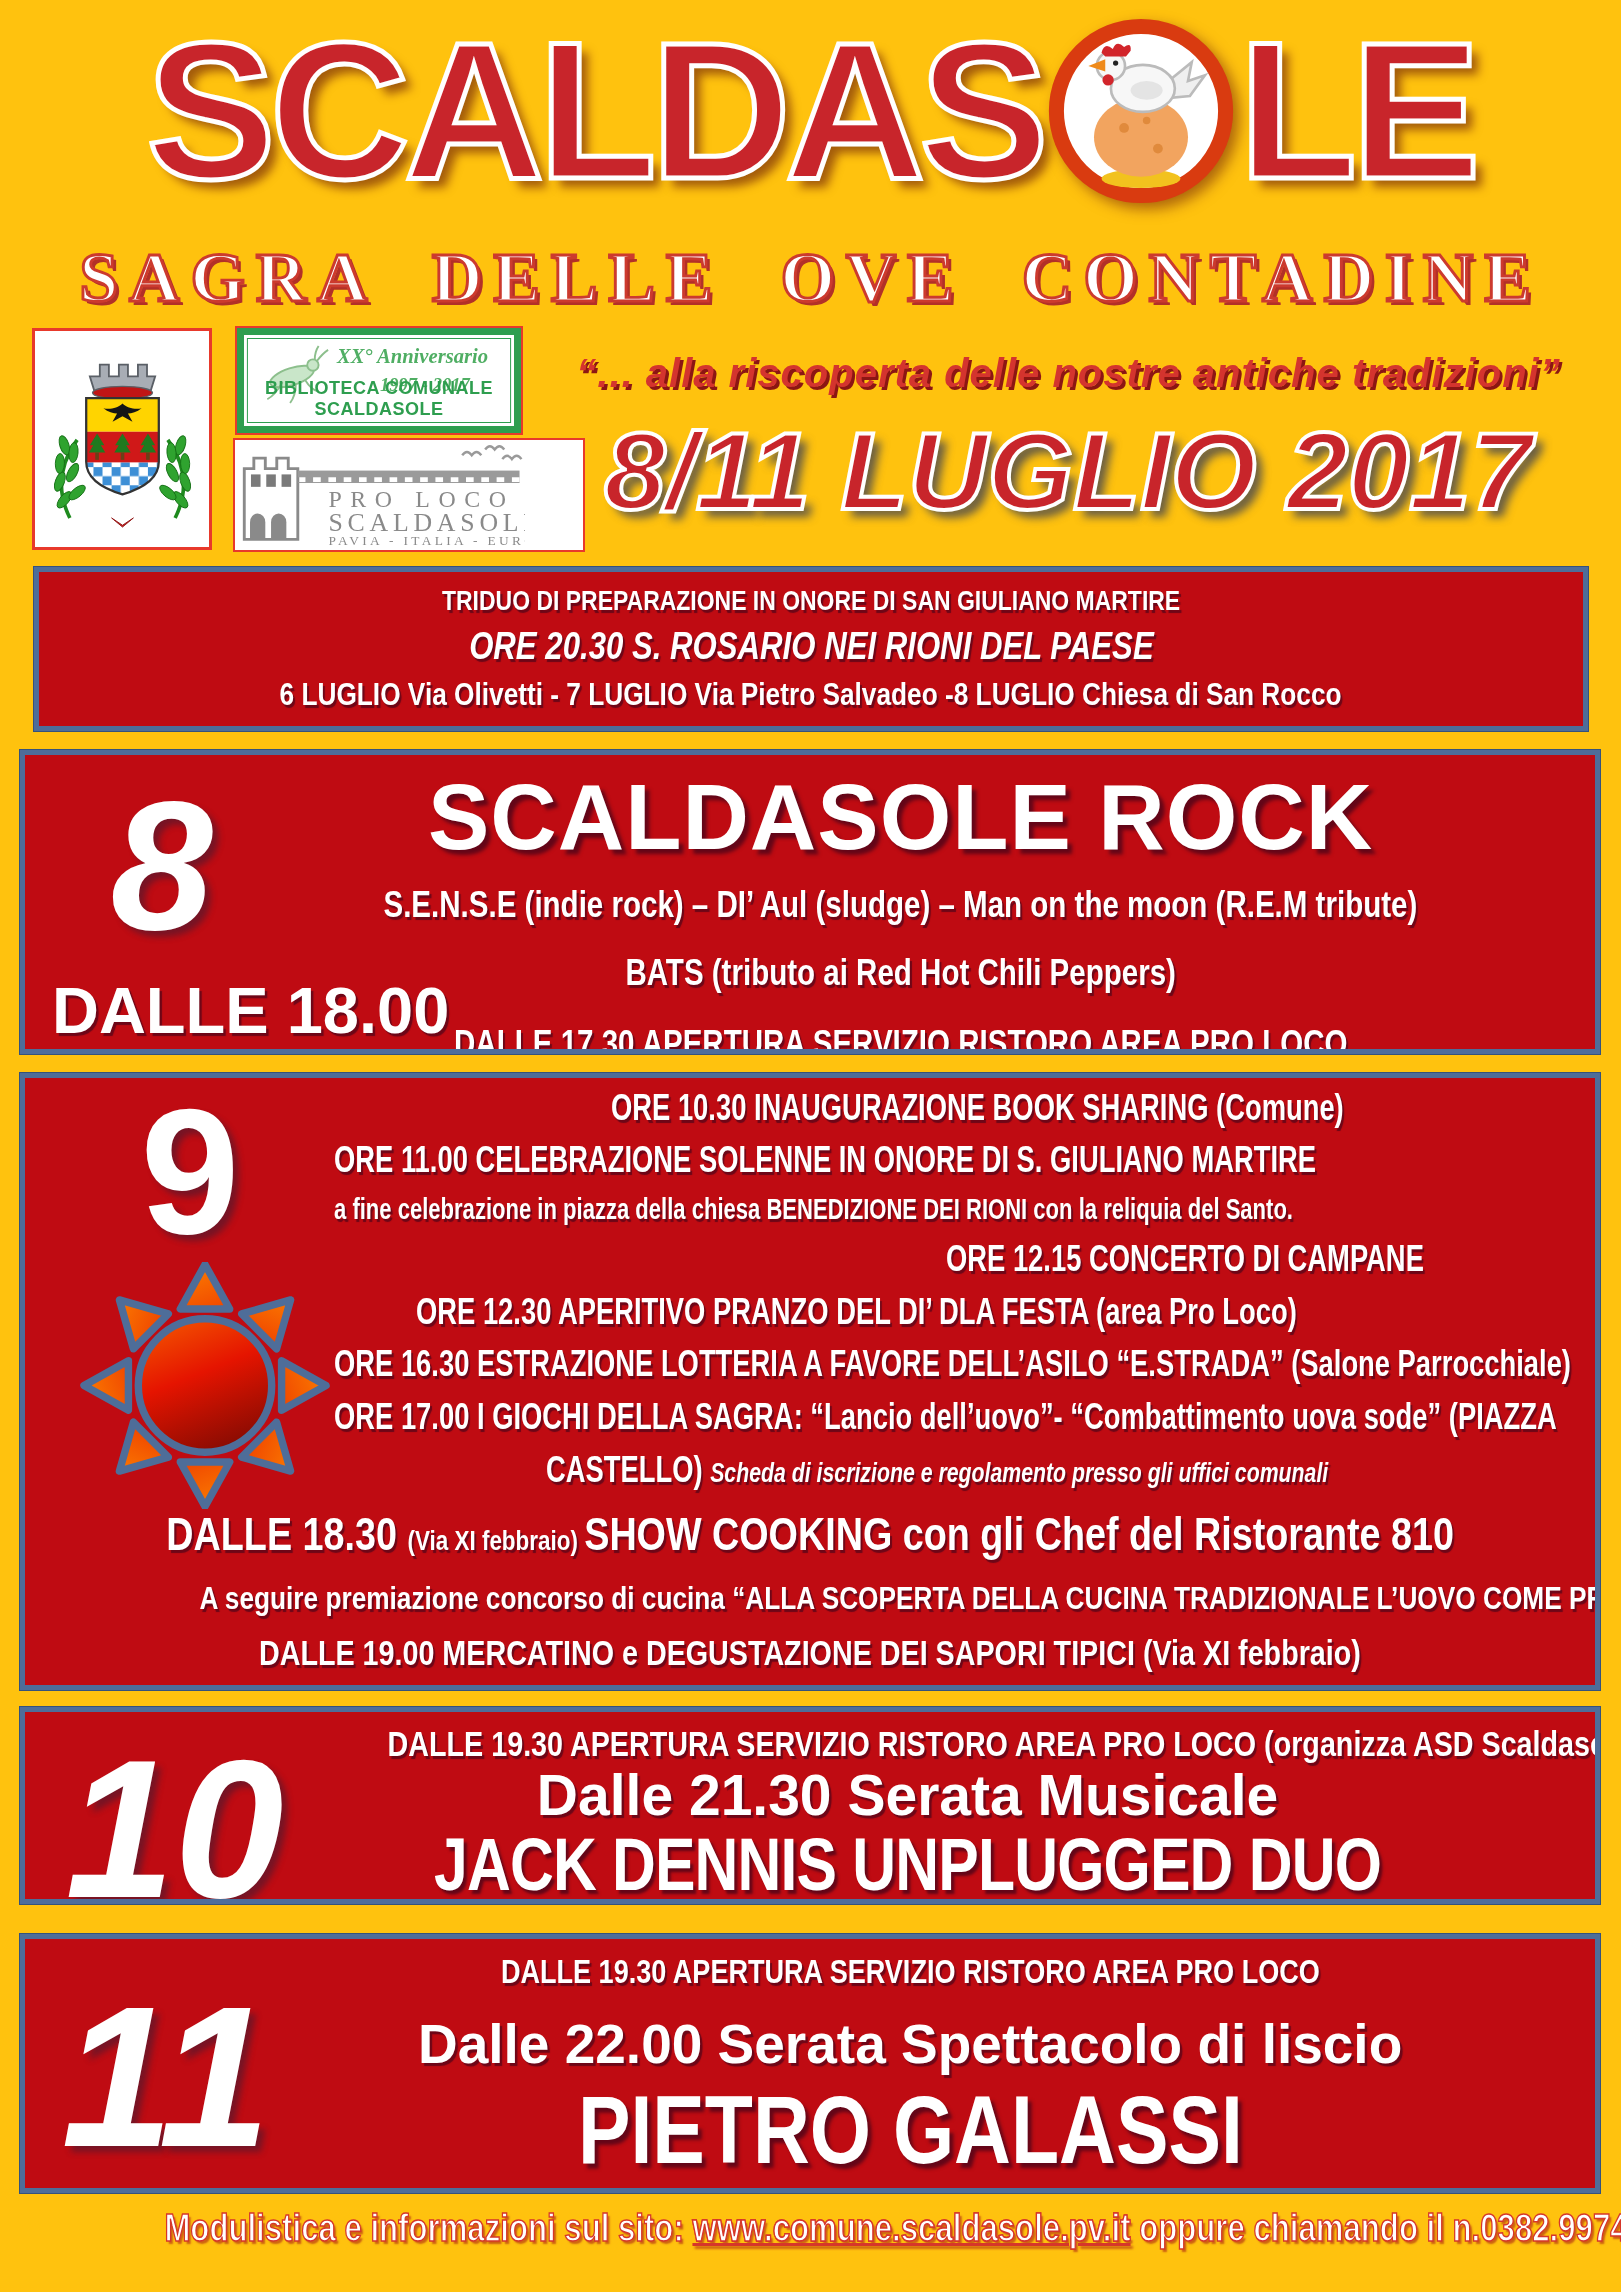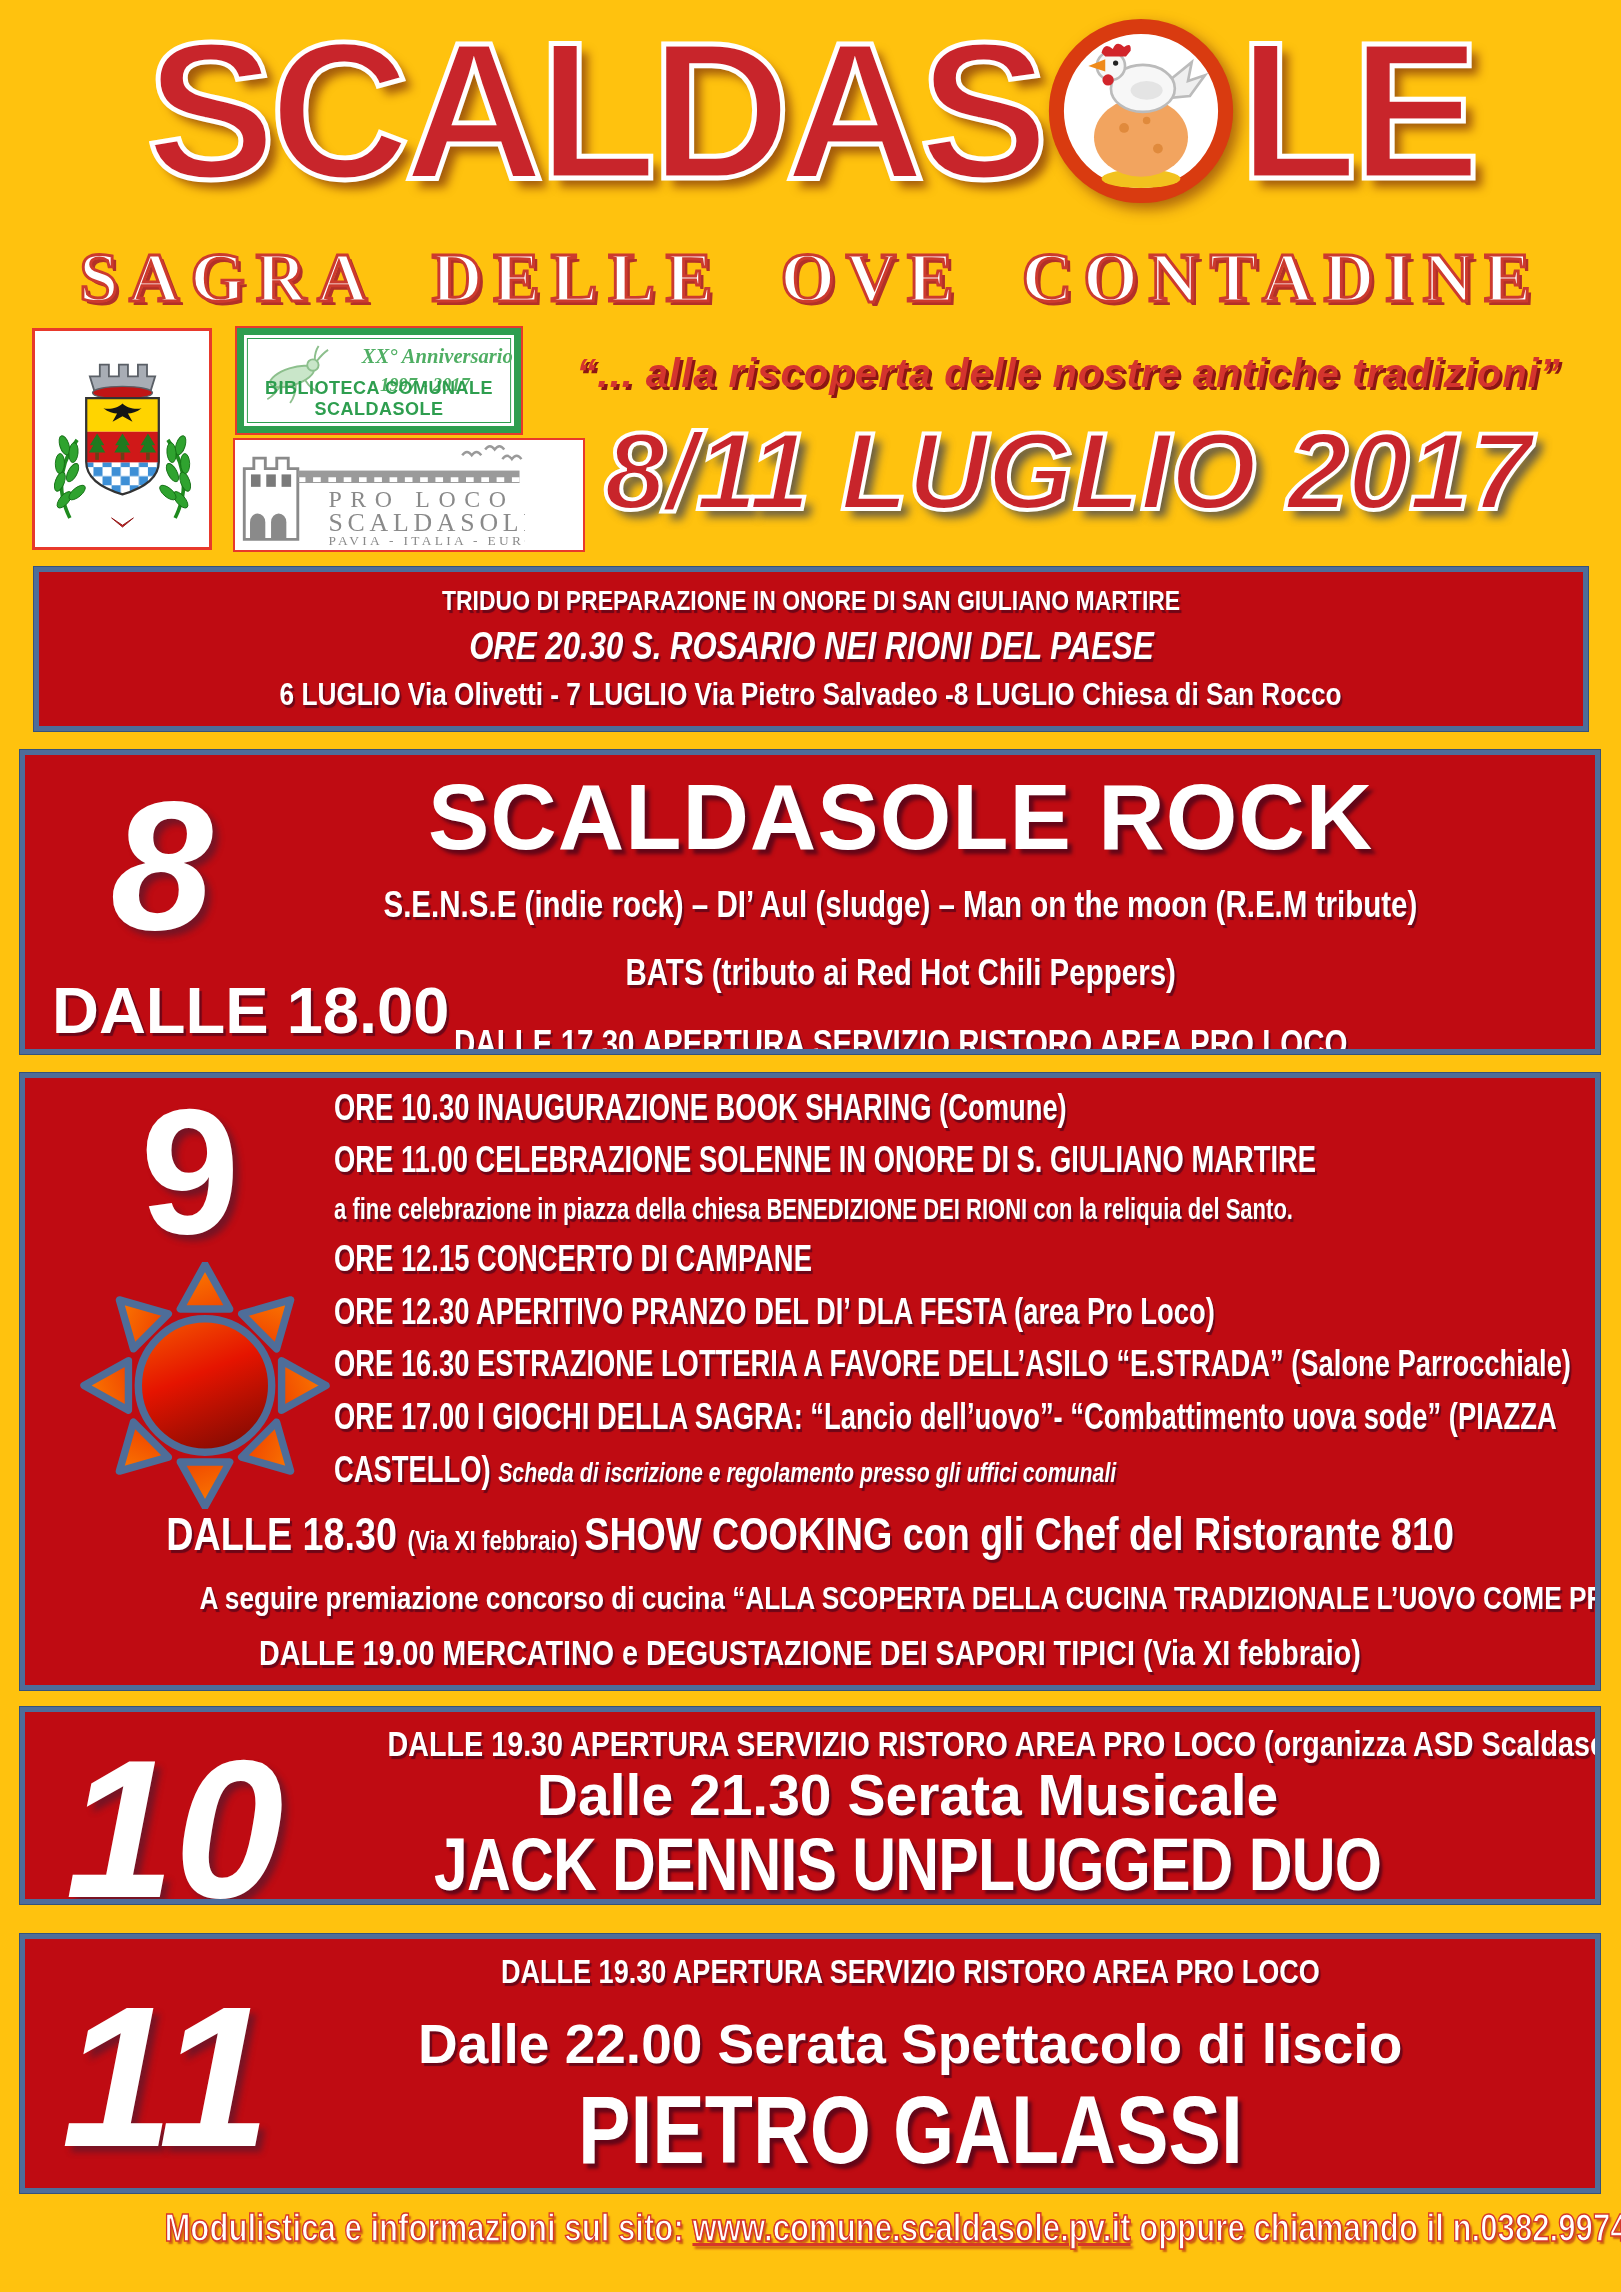--- a/index.html
+++ b/index.html
@@ -20,21 +20,21 @@
             -webkit-text-stroke:2.9px #CC3A2E;text-shadow:3.9px 3.9px 0 #B23028;}
 
   
   .coat{position:absolute;left:32px;top:328px;width:180px;height:222px;background:#FFFFFF;
         border:3.9px solid #E8392B;box-sizing:border-box;display:flex;align-items:center;justify-content:center;}
   .biblio{position:absolute;left:235px;top:326px;width:288px;height:109px;box-sizing:border-box;
           border:2.9px solid #E8392B;background:#2E9E4F;padding:4.9px;}
   .biblio-inner{position:relative;width:100%;height:100%;background:#FFFFFF;box-sizing:border-box;
           border:2px solid #2E9E4F;box-shadow:inset 0 0 0 2.9px #fff,inset 0 0 0 3.9px #2E9E4F;}
   .hopper{position:absolute;left:9.8px;top:7.8px;width:76px;height:65px;}
-  .biblio-anniv{position:absolute;left:93px;top:9.8px;width:176px;text-align:right;
+  .biblio-anniv{position:absolute;left:93px;top:9.8px;width:176px;text-align:left;
           font-family:"Liberation Serif",serif;font-style:italic;font-weight:bold;
           font-size:20.6px;color:#4FAE63;}
   .biblio-years{position:absolute;left:93px;top:39px;width:176px;text-align:center;
           font-family:"Liberation Serif",serif;font-style:italic;font-weight:bold;
           font-size:18.6px;color:#4FAE63;}
   .biblio-name{position:absolute;left:0;bottom:5.9px;width:100%;text-align:center;
           font-size:18px;font-weight:bold;color:#2E9E4F;letter-spacing:0.5px;}
   .proloco{position:absolute;left:233px;top:438px;width:352px;height:114px;box-sizing:border-box;
           border:2.9px solid #E8392B;background:#FFFFFF;}
 
@@ -68,21 +68,21 @@
   .day8-title{margin-top:15.7px;font-size:92px;font-weight:bold;line-height:1;letter-spacing:1px;
           text-shadow:4.9px 4.9px 3.9px rgba(10,0,30,.5);}
   .day8-bands{margin-top:21.6px;font-size:36px;}
   .day8-bats{margin-top:25.5px;font-size:36px;}
   .day8-service{margin-top:29px;font-size:36px;}
 
   .panel-day9{top:1073px;height:617px;}
   .day9-num{left:116px;top:4.9px;font-size:178px;}
   .sun{position:absolute;left:39px;top:184px;width:282px;height:247px;}
   .day9-schedule{margin:11.8px 19.6px 0 309px;padding:0;list-style:none;}
-  .day9-schedule li{font-size:36px;line-height:1;margin-bottom:16.7px;}
+  .day9-schedule li{font-size:36px;line-height:1;margin-bottom:16.7px;text-align:right;}
   .day9-schedule li.small{font-size:29px;}
   .castello-note{font-style:italic;font-size:28px;}
   .day9-showcooking{text-align:center;font-size:46px;margin-top:19px;}
   .sc-via{font-size:27.4px;}
   .day9-premiazione{text-align:center;font-size:32px;margin-top:19.6px;}
   .day9-mercatino{text-align:center;font-size:35px;margin-top:15.7px;}
 
   .panel-day10{top:1707px;height:197px;}
   .day10-num{left:41px;top:19.6px;font-size:196px;font-style:italic;}
   .day10-content{margin-left:225px;margin-right:29px;text-align:center;}

